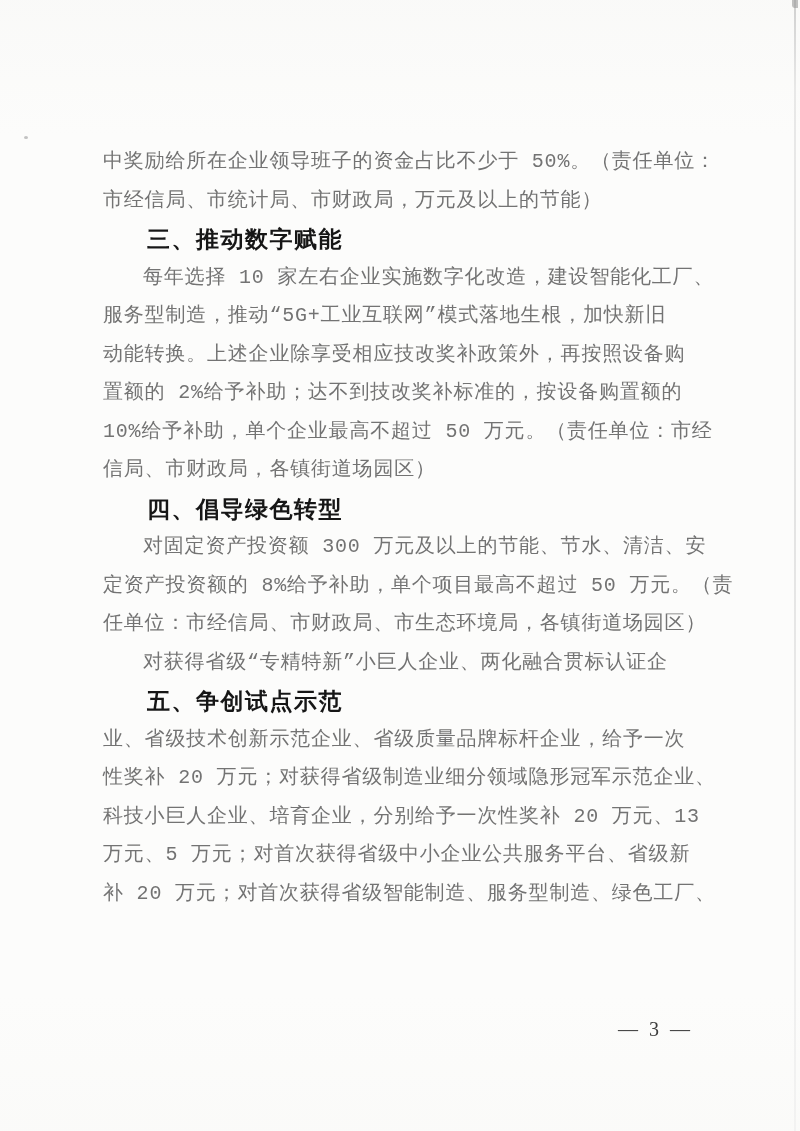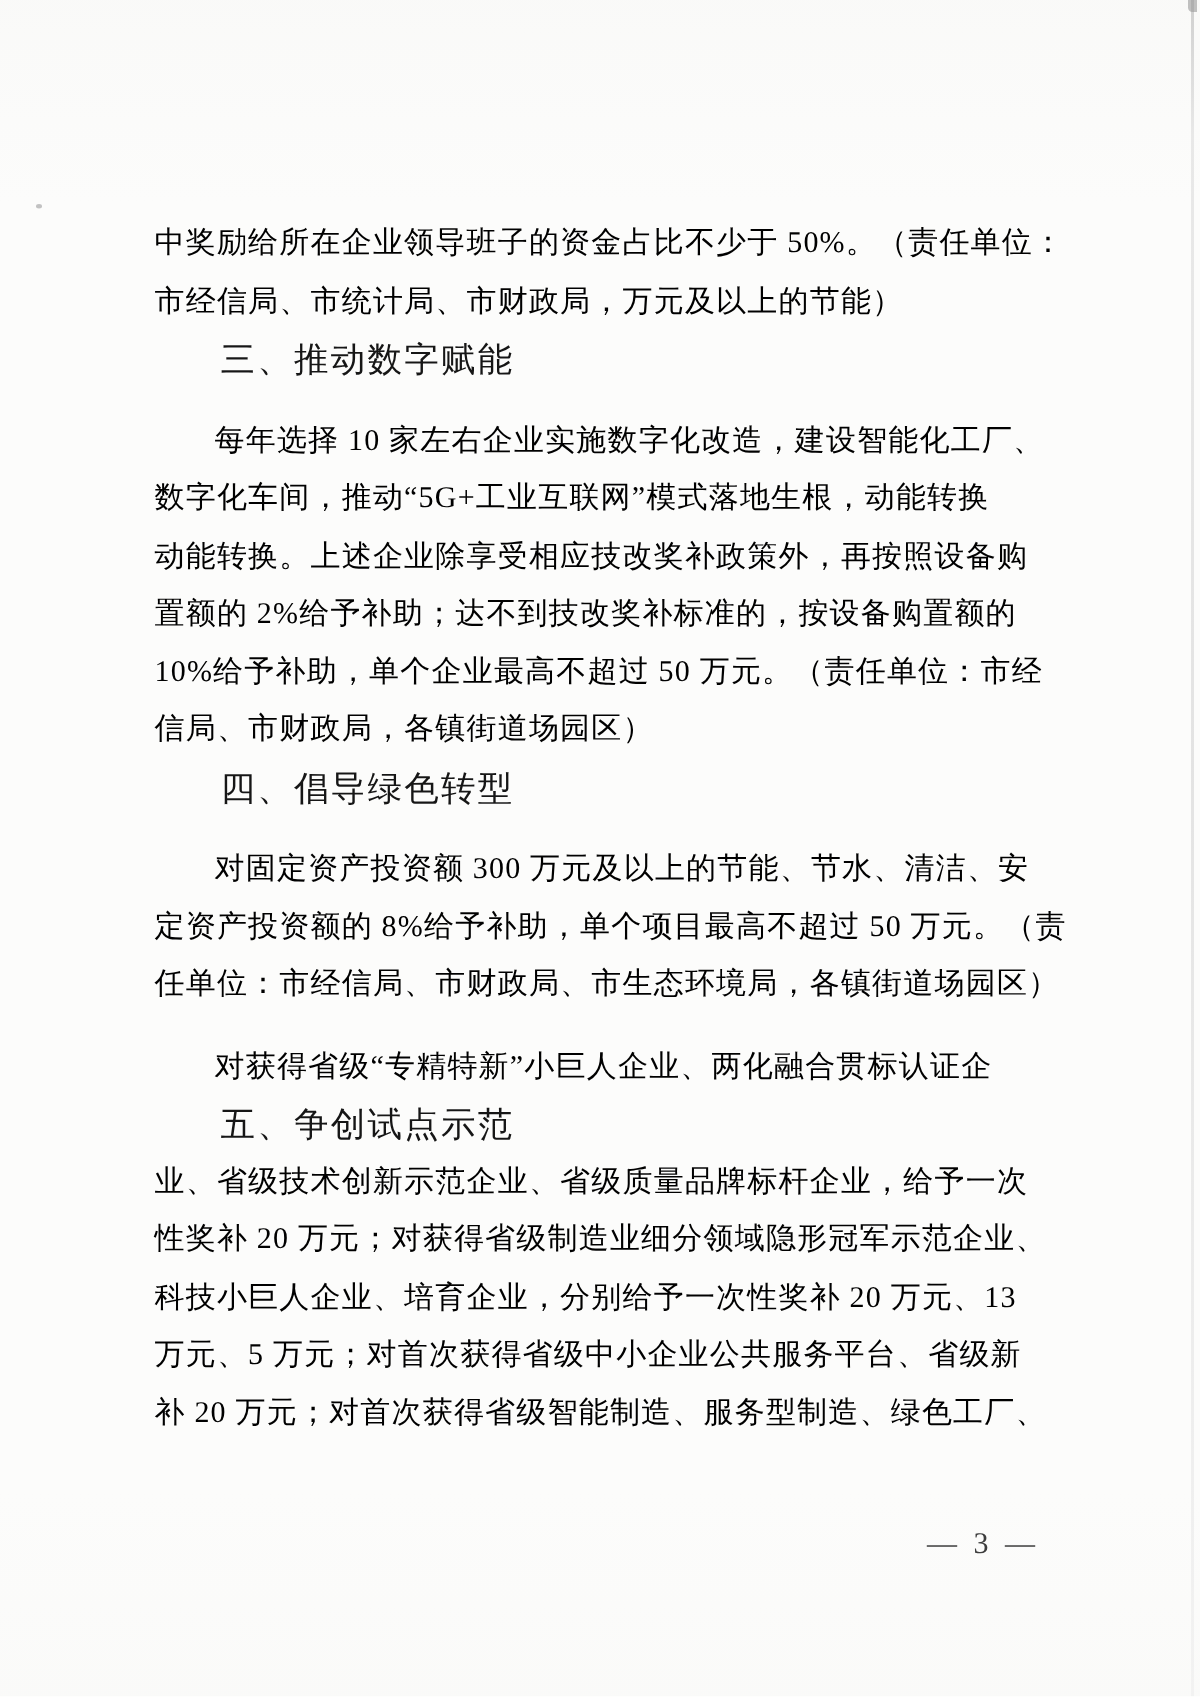--- a/index.html
+++ b/index.html
@@ -56,30 +56,30 @@
     position: absolute;
     left: 103px;
     top: 143px;
     width: 600px;
   }
   .line {
     height: 38.5px;
     line-height: 38.5px;
     font-size: 20px;
     letter-spacing: 0.8px;
-    color: #000000;
+    color: #737373;
     white-space: nowrap;
+    font-family: Liberation Mono, monospace;
   }
   .line.indent {
     padding-left: 40px;
-    margin-top: 16px;
   }
   .line.heading {
     font-family: "Liberation Sans", "DejaVu Sans", sans-serif;
-    font-weight: 400;
+    font-weight: 700;
     font-size: 23px;
     letter-spacing: 1.5px;
     color: #161616;
     padding-left: 44px;
   }
   #page-number {
     position: absolute;
     left: 618px;
     top: 1013px;
     width: 110px;
@@ -98,21 +98,21 @@
 <div id="page">
   <div class="scan-edge-line"></div>
   <div class="scan-speck-tr"></div>
   <div class="scan-speck-left"></div>
 
   <div id="text-block">
       <div class="line">中奖励给所在企业领导班子的资金占比不少于 50%。（责任单位：</div>
       <div class="line">市经信局、市统计局、市财政局，万元及以上的节能）</div>
       <div class="line heading">三、推动数字赋能</div>
       <div class="line indent">每年选择 10 家左右企业实施数字化改造，建设智能化工厂、</div>
-      <div class="line">数字化车间，推动“5G+工业互联网”模式落地生根，动能转换</div>
+      <div class="line">服务型制造，推动“5G+工业互联网”模式落地生根，加快新旧</div>
       <div class="line">动能转换。上述企业除享受相应技改奖补政策外，再按照设备购</div>
       <div class="line">置额的 2%给予补助；达不到技改奖补标准的，按设备购置额的</div>
       <div class="line">10%给予补助，单个企业最高不超过 50 万元。（责任单位：市经</div>
       <div class="line">信局、市财政局，各镇街道场园区）</div>
       <div class="line heading">四、倡导绿色转型</div>
       <div class="line indent">对固定资产投资额 300 万元及以上的节能、节水、清洁、安</div>
       <div class="line">定资产投资额的 8%给予补助，单个项目最高不超过 50 万元。（责</div>
       <div class="line">任单位：市经信局、市财政局、市生态环境局，各镇街道场园区）</div>
       <div class="line indent">对获得省级“专精特新”小巨人企业、两化融合贯标认证企</div>
       <div class="line heading">五、争创试点示范</div>

